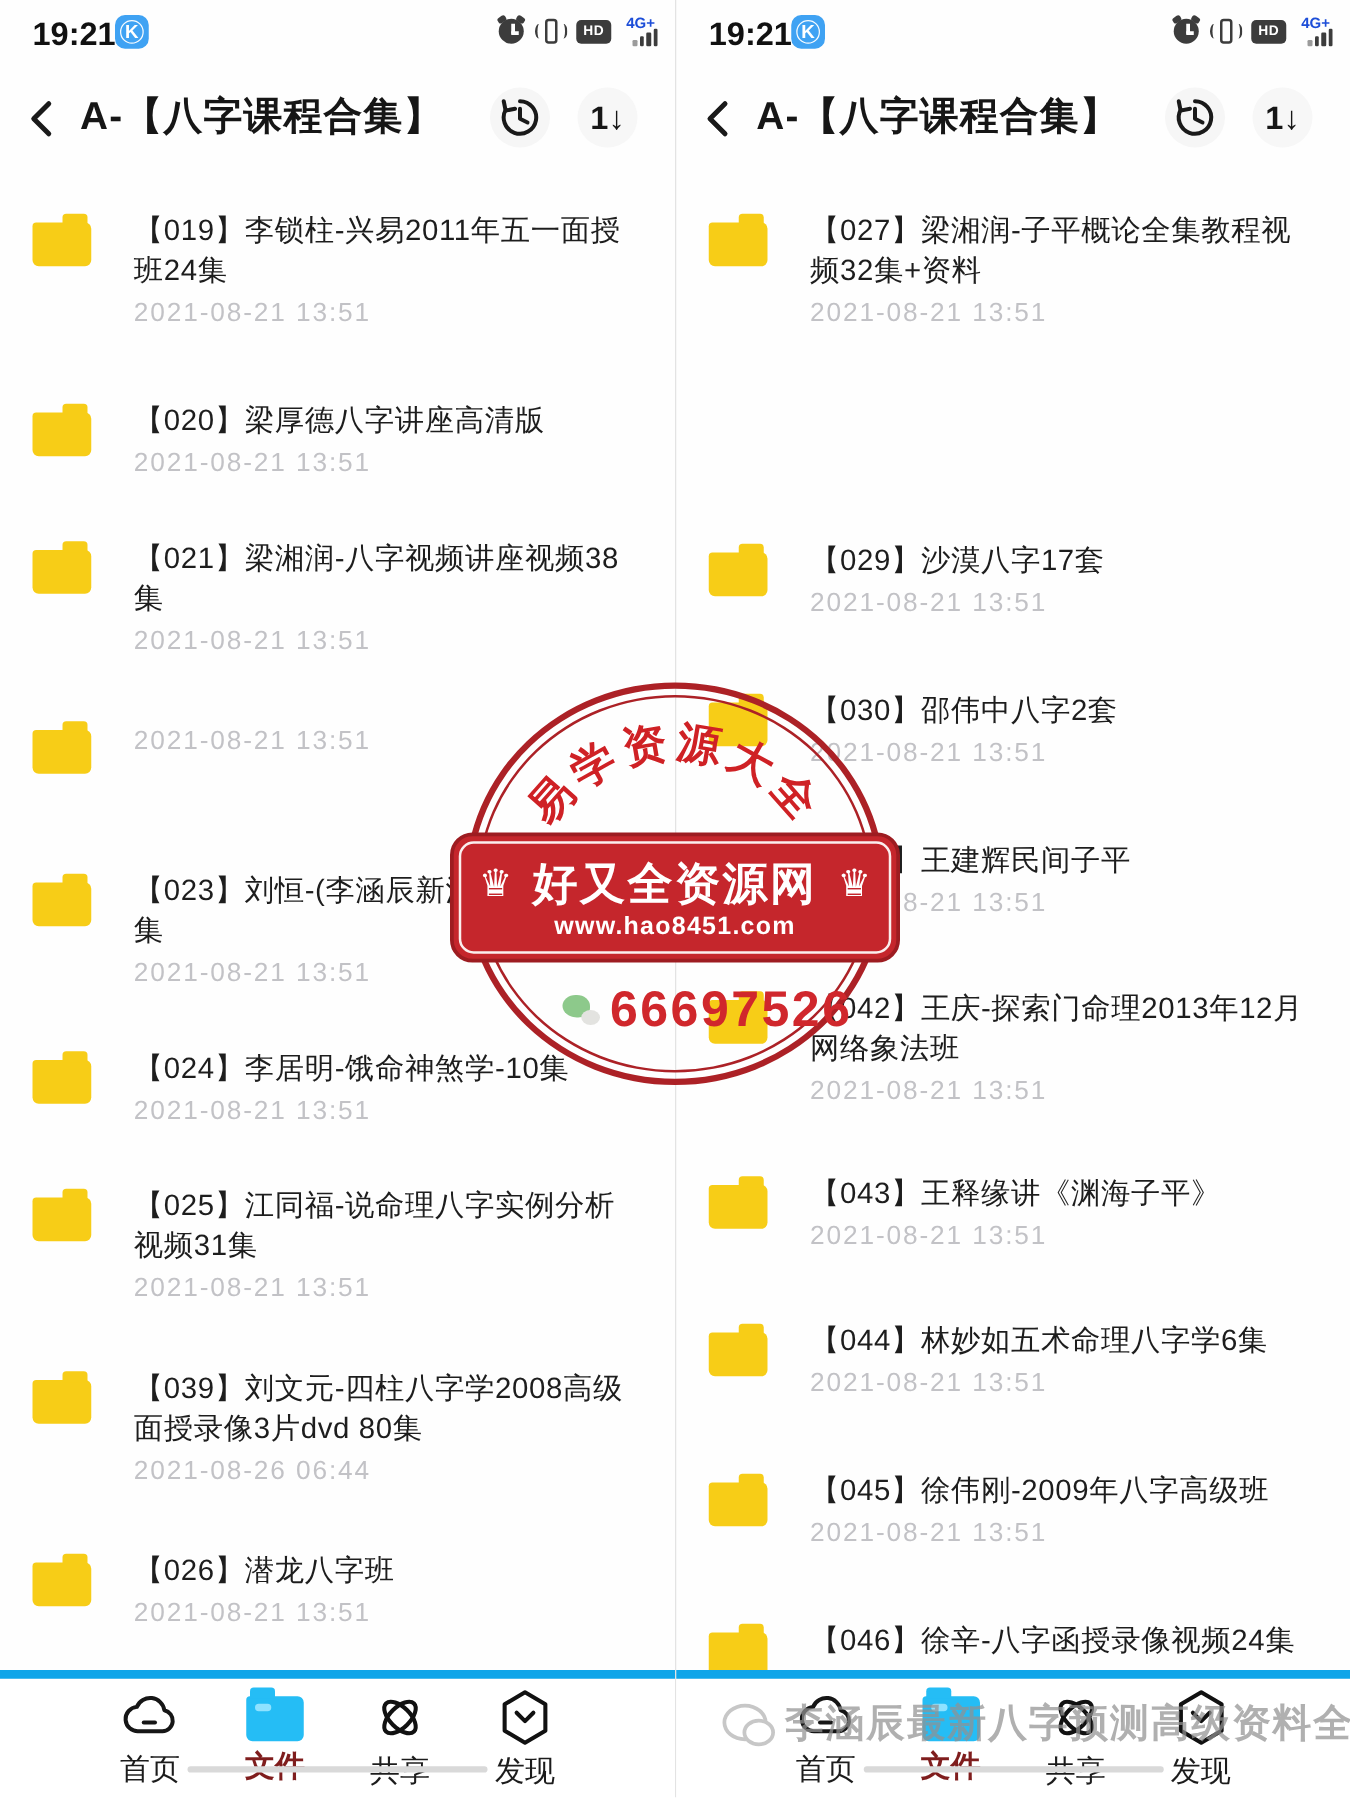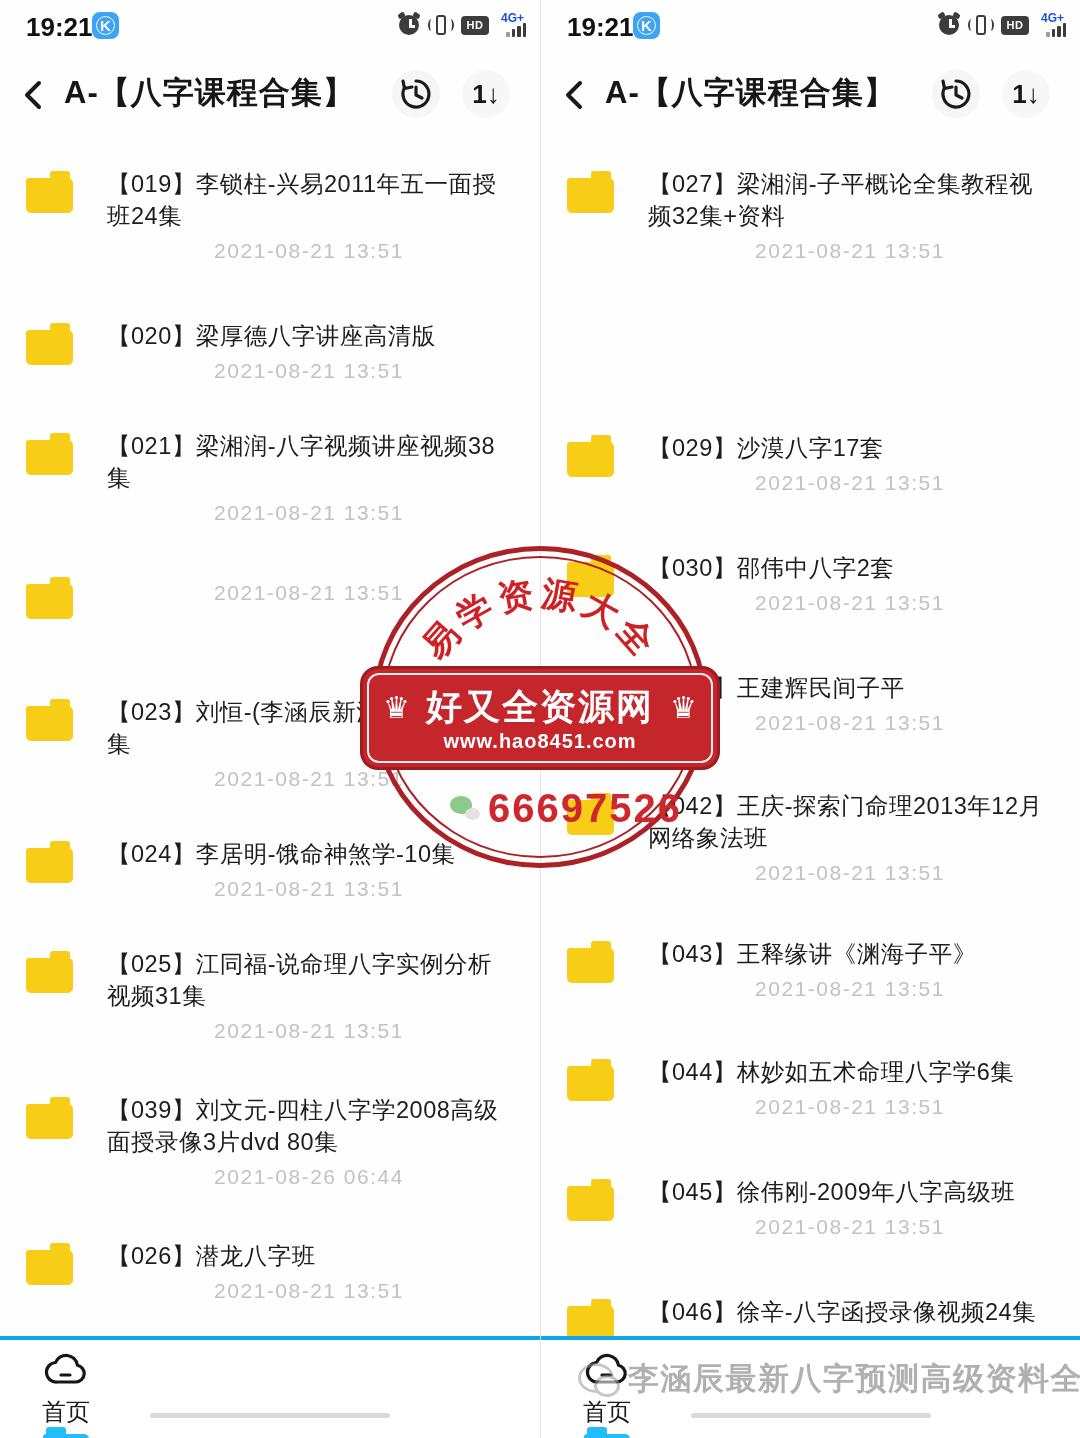--- a/index.html
+++ b/index.html
@@ -45,25 +45,25 @@
           display:flex; align-items:center; justify-content:center; }
   .sort { position:absolute; right:30px; top:8px; width:48px; height:48px; background:#f7f7f7; border-radius:50%;
           font-size:26px; font-weight:700; color:#161616; text-align:center; line-height:48px; }
 
   
   .row { position:absolute; left:26px; width:502px; display:flex; gap:34px; }
   .folder { position:relative; width:47px; height:35px; background:#f7cd17; border-radius:3px 5px 5px 5px; flex:0 0 auto; margin-top:10px; }
   .folder::before { content:""; position:absolute; top:-7px; right:3px; width:20px; height:9px; background:#f7cd17; border-radius:3px 3px 0 0; }
   .meta { width:404px; }
   .ftitle { font-size:23.5px; color:#1d1d1d; line-height:32px; letter-spacing:.5px; }
-  .fdate { margin-top:7px; font-size:21px; color:#c2c2c6; letter-spacing:1.5px;text-align:center; }
-
-  
-  .nav { position:absolute; bottom:0; left:0; width:100%; height:102px; background:#fff; border-top:4px solid #0ea5e9;
-         display:flex; justify-content:space-between; padding:8px 16px 0 16px;flex-direction:column; }
+  .fdate { margin-top:7px; font-size:21px; color:#c2c2c6; letter-spacing:1.5px; }
+
+  
+  .nav { position:absolute; bottom:0; left:0; width:100%; height:102px; background:#fff; border-top:7px solid #0ea5e9;
+         display:flex; justify-content:center; padding:8px 16px 0 16px; }
   .tab { width:100px; display:flex; flex-direction:column; align-items:center; gap:4px; }
   .tab .lab { font-size:24px; color:#1c1c1c; }
   .tab.active .lab { color:#7f1d1d; font-weight:600; }
   .bluefolder { position:relative; width:46px; height:36px; background:#25bdf5; border-radius:3px 5px 5px 5px; margin-top:6px; }
   .bluefolder::before { content:""; position:absolute; top:-7px; left:3px; width:20px; height:9px; background:#25bdf5; border-radius:3px 3px 0 0; }
   .bluefolder::after { content:""; position:absolute; left:7px; top:6px; width:13px; height:6px; background:#8fe2ff; border-radius:3px; }
   .pill { position:absolute; bottom:20px; left:150px; width:240px; height:5px; background:#d9d9d9; border-radius:3px; }
 
   
   #stamp { position:absolute; left:372px; top:546px; width:336px; height:322px; z-index:60; pointer-events:none; }

